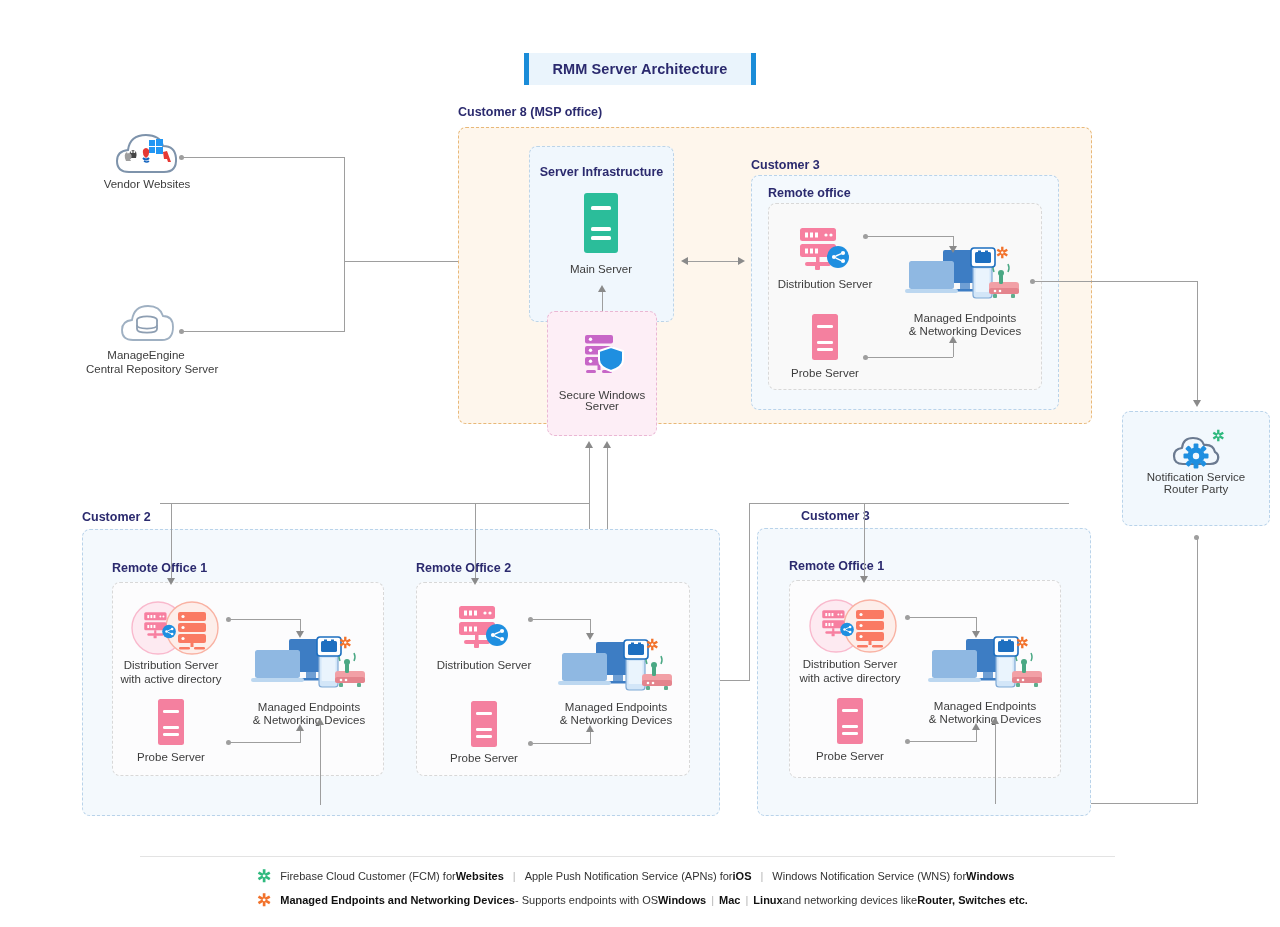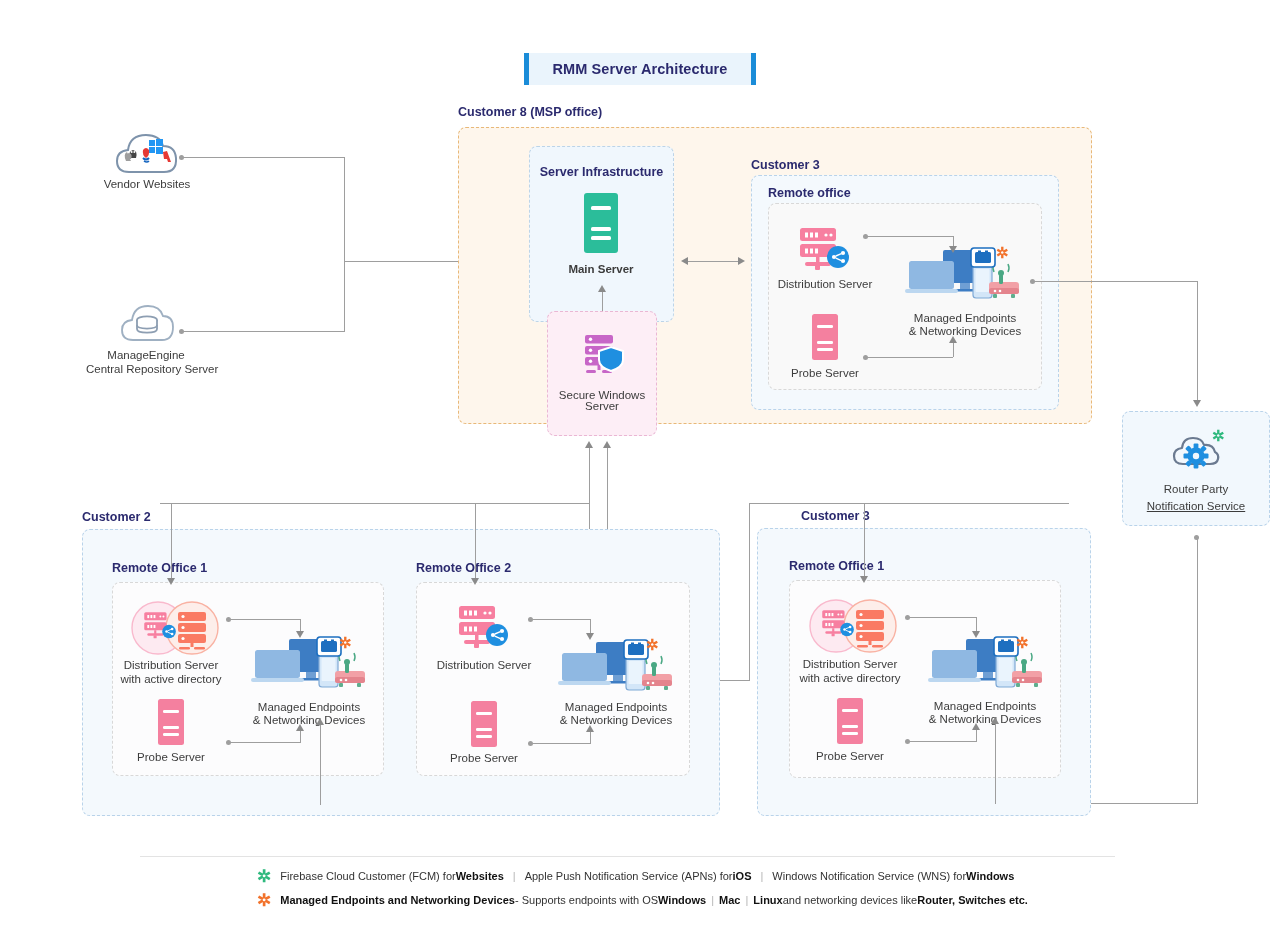--- a/index.html
+++ b/index.html
@@ -88,21 +88,21 @@
 <div class="abs region-label" style="left:529px; top:165px; width:145px; text-align:center;">Server Infrastructure</div>
 
 <div class="abs" style="left:583px; top:192px;">
   <svg width="36" height="62" viewBox="0 0 36 62">
     <rect x="1" y="1" width="34" height="60" rx="3" fill="#2bbd9a"></rect>
     <rect x="8" y="14" width="20" height="4" rx="1.6" fill="#ffffff"></rect>
     <rect x="8" y="35" width="20" height="4" rx="1.6" fill="#ffffff"></rect>
     <rect x="8" y="44" width="20" height="4" rx="1.6" fill="#ffffff"></rect>
   </svg>
 </div>
-<div class="abs node-label" style="left:541px; top:262px; width:120px;font-weight:bold;">Main Server</div>
+<div class="abs node-label" style="left:541px; top:262px; width:120px;">Main Server</div>
 
 <div class="abs ln lnv" style="left:602px; top:289px; height:41px;"></div>
 <div class="abs arw arw-u" style="left:598px; top:285px;"></div>
 <div class="abs arw arw-d" style="left:598px; top:327px;"></div>
 
 <div class="abs zone zone-gw" style="left:547px; top:311px; width:110px; height:125px;"></div>
 <div class="abs" style="left:581px; top:333px;">
   <svg width="44" height="42" viewBox="0 0 44 42">
     <rect x="4" y="2" width="28" height="8.5" rx="2" fill="#c766c7"></rect>
     <circle cx="9.5" cy="6.2" r="1.7" fill="#ffffff"></circle>
@@ -217,21 +217,21 @@
       <rect x="32.5" y="21.6" width="5" height="4.8" rx="1"></rect>
       <rect x="15.2" y="14.3" width="4.8" height="5" rx="1" transform="rotate(-45 17.6 16.8)"></rect>
       <rect x="30" y="29.1" width="4.8" height="5" rx="1" transform="rotate(-45 32.4 31.6)"></rect>
       <rect x="30" y="14.3" width="4.8" height="5" rx="1" transform="rotate(45 32.4 16.8)"></rect>
       <rect x="15.2" y="29.1" width="4.8" height="5" rx="1" transform="rotate(45 17.6 31.6)"></rect>
     </g>
   </svg>
 </div>
 <div class="abs" style="left:1212px; top:430px; font-size:15px; color:#2fb97e; font-weight:bold; line-height:12px;">✲</div>
 <div class="abs node-label" style="left:1122px; top:482px; width:148px;">Router Party</div>
-<div class="abs node-label" style="left:1122px; top:499px; width:148px;text-decoration:underline;">Notification Service</div>
+<div class="abs node-label" style="left:1122px; top:470px; width:148px;">Notification Service</div>
 
 <div class="abs dot" style="left:1194px; top:535px;"></div>
 <div class="abs ln lnv" style="left:1197px; top:537px; height:267px;"></div>
 <div class="abs ln lnh" style="left:1091px; top:803px; width:107px;"></div>
 
 <div class="abs" style="left:113px; top:128px;">
   <svg width="67" height="47" viewBox="0 0 67 47">
     <path d="M16 44 Q4 44 4 33 Q4 23 15 22 Q17 7 33 7 Q47 7 50 18 Q62 18 63 30 Q64 44 51 44 Z" fill="#ffffff" stroke="#7e93ab" stroke-width="2"></path>
     <rect x="36" y="12" width="6" height="6" fill="#2196f3"></rect>
     <rect x="43" y="11" width="7" height="7" fill="#2196f3"></rect>

